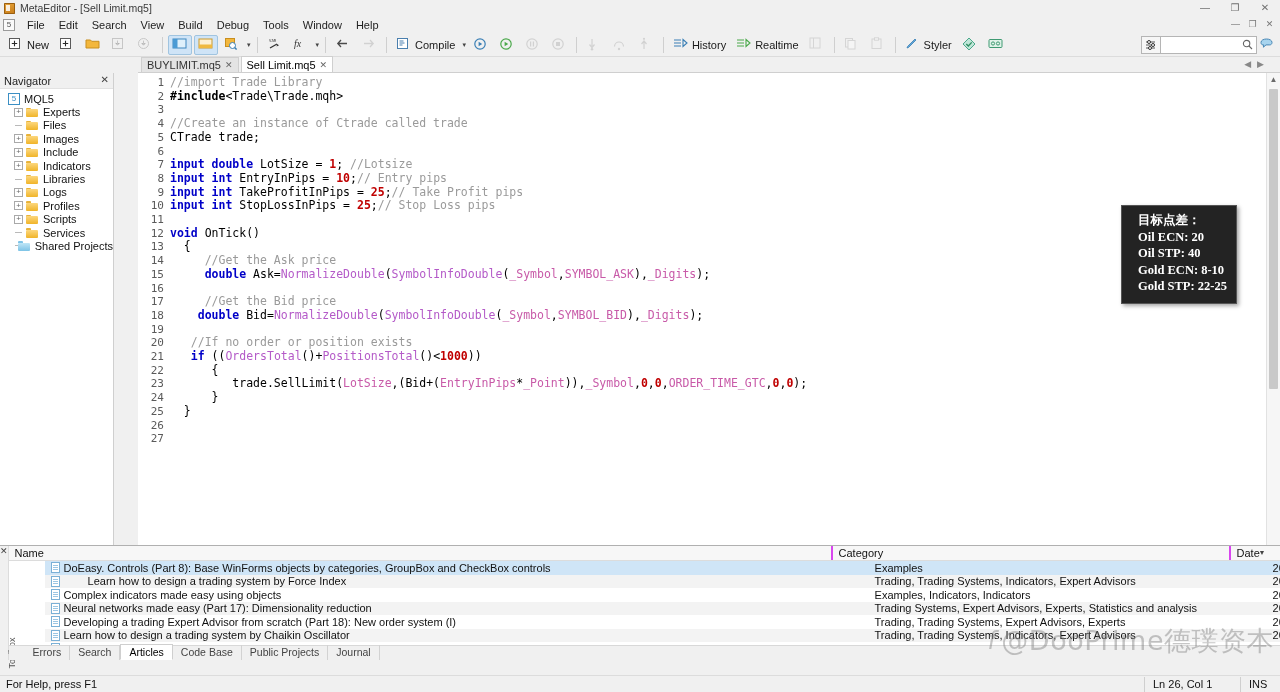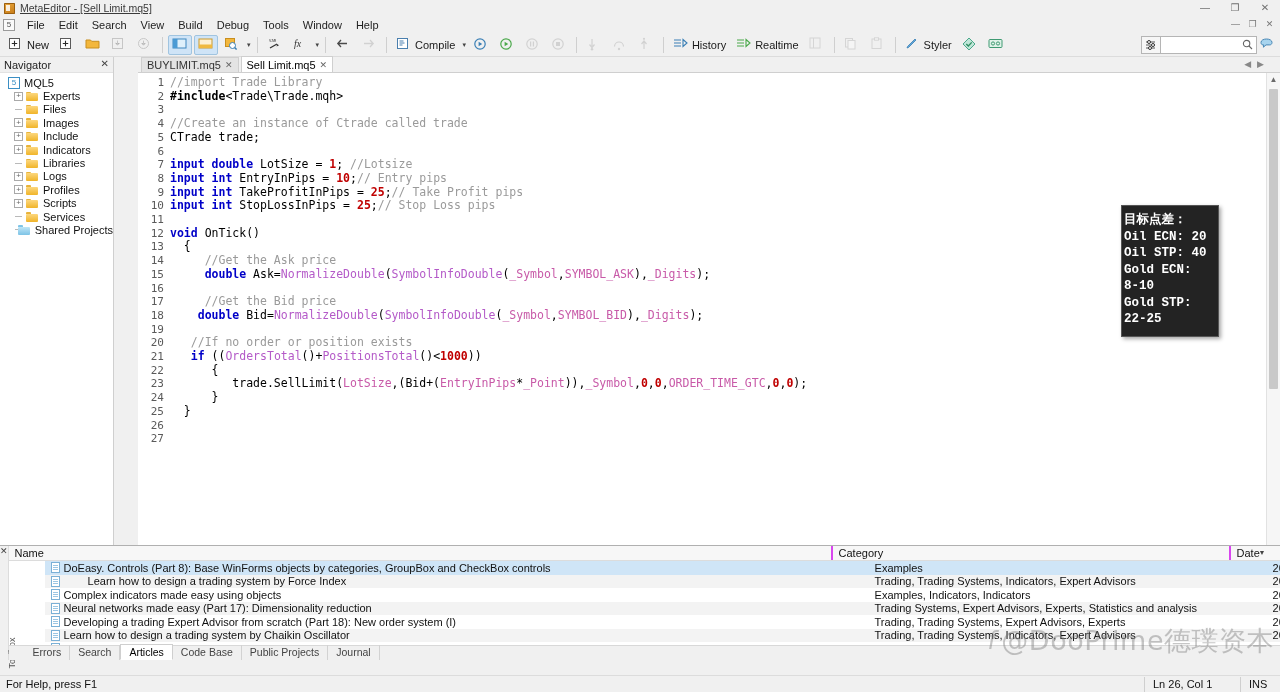--- a/index.html
+++ b/index.html
@@ -15,21 +15,20 @@
   }
   #app { position: relative; width: 1280px; height: 692px; background: #f0f0f0; }
 
   
   .titlebar {
     height: 16px; background: #f0f0f0;
     display: flex; align-items: center;
     padding-left: 4px;
     font-size: 10.5px; color: #3a3a3a;
     border-bottom: 0px;
-    text-decoration: underline;
   }
   .titlebar .appicon {
     width: 11px; height: 11px; margin-right: 5px;
     background: linear-gradient(160deg,#e8a53a,#c77b18);
     border-radius: 1px; position: relative;
     box-shadow: inset 0 0 0 1px #9a5f10;
   }
   .titlebar .appicon:after {
     content:""; position:absolute; left:2px; top:2px; width:4px; height:6px;
     background:#fff; opacity:.85;
@@ -89,21 +88,21 @@
     font-size: 11px; padding: 0 16px 0 4px; outline: none; background: #fff;
   }
   .tb-search .mag { margin-left: -15px; color:#666; font-size: 11px; z-index: 2;}
   .tb-search .helpbtn { margin-left: 6px; }
 
   
   .body-wrap { position: absolute; left:0; right:0; top: 57px; bottom: 32px; }
 
   
   .navigator {
-    position: absolute; left: 0; top: 0; width: 114px; bottom: 0;
+    position: absolute; left: 0; top: 16px; width: 114px; bottom: 0;
     background: #fff; border-right: 1px solid #cfcfcf;
     display: flex; flex-direction: column;
   }
   .nav-head {
     height: 16px; background: #f0f0f0; display:flex; align-items:center;
     padding-left: 4px; font-size: 11px; color: #222; position: relative;
     border-bottom: 1px solid #e2e2e2;
   }
   .nav-head .x { position:absolute; right:4px; top:1px; font-size:10px; color:#444; }
   .nav-tree { flex: 1; overflow: hidden; padding-top: 3px; background:#fff; }
@@ -190,27 +189,27 @@
   
   .vscroll {
     position: absolute; right: 0; top: 0; bottom: 0; width: 14px;
     background: #f6f6f6; border-left: 1px solid #e2e2e2;
   }
   .vscroll .arrow { height: 14px; text-align:center; font-size: 8px; color:#6a6a6a; line-height: 14px; }
   .vscroll .thumb { position:absolute; left:2px; right:2px; top: 16px; height: 300px; background:#c9c9c9; border-radius:1px;}
 
   
   .note {
-    position: absolute; left: 1121px; top: 148px; width: 98px;
+    position: absolute; left: 1121px; top: 148px; width: 116px;
     background: #232323; color: #fff; border: 1px solid #555;
-    padding: 6px 8px 8px 2px; line-height: 16.5px;
+    padding: 6px 8px 8px 16px; line-height: 16.5px;
     font-size: 12.5px; font-weight: bold;
     box-shadow: 2px 2px 4px rgba(0,0,0,.35);
     z-index: 40;
-    font-family: Liberation Mono, monospace;
+    font-family: Liberation Serif, serif;
   }
 
   
   .toolbox {
     position: absolute; left: 0; right: 0; bottom: 32px; height: 115px;
     background: #fff; border-top: 1px solid #b0b0b0;
     display: flex;
   }
   .tbx-left {
     width: 10px; background:#f0f0f0; border-right:1px solid #dcdcdc; position: relative;

